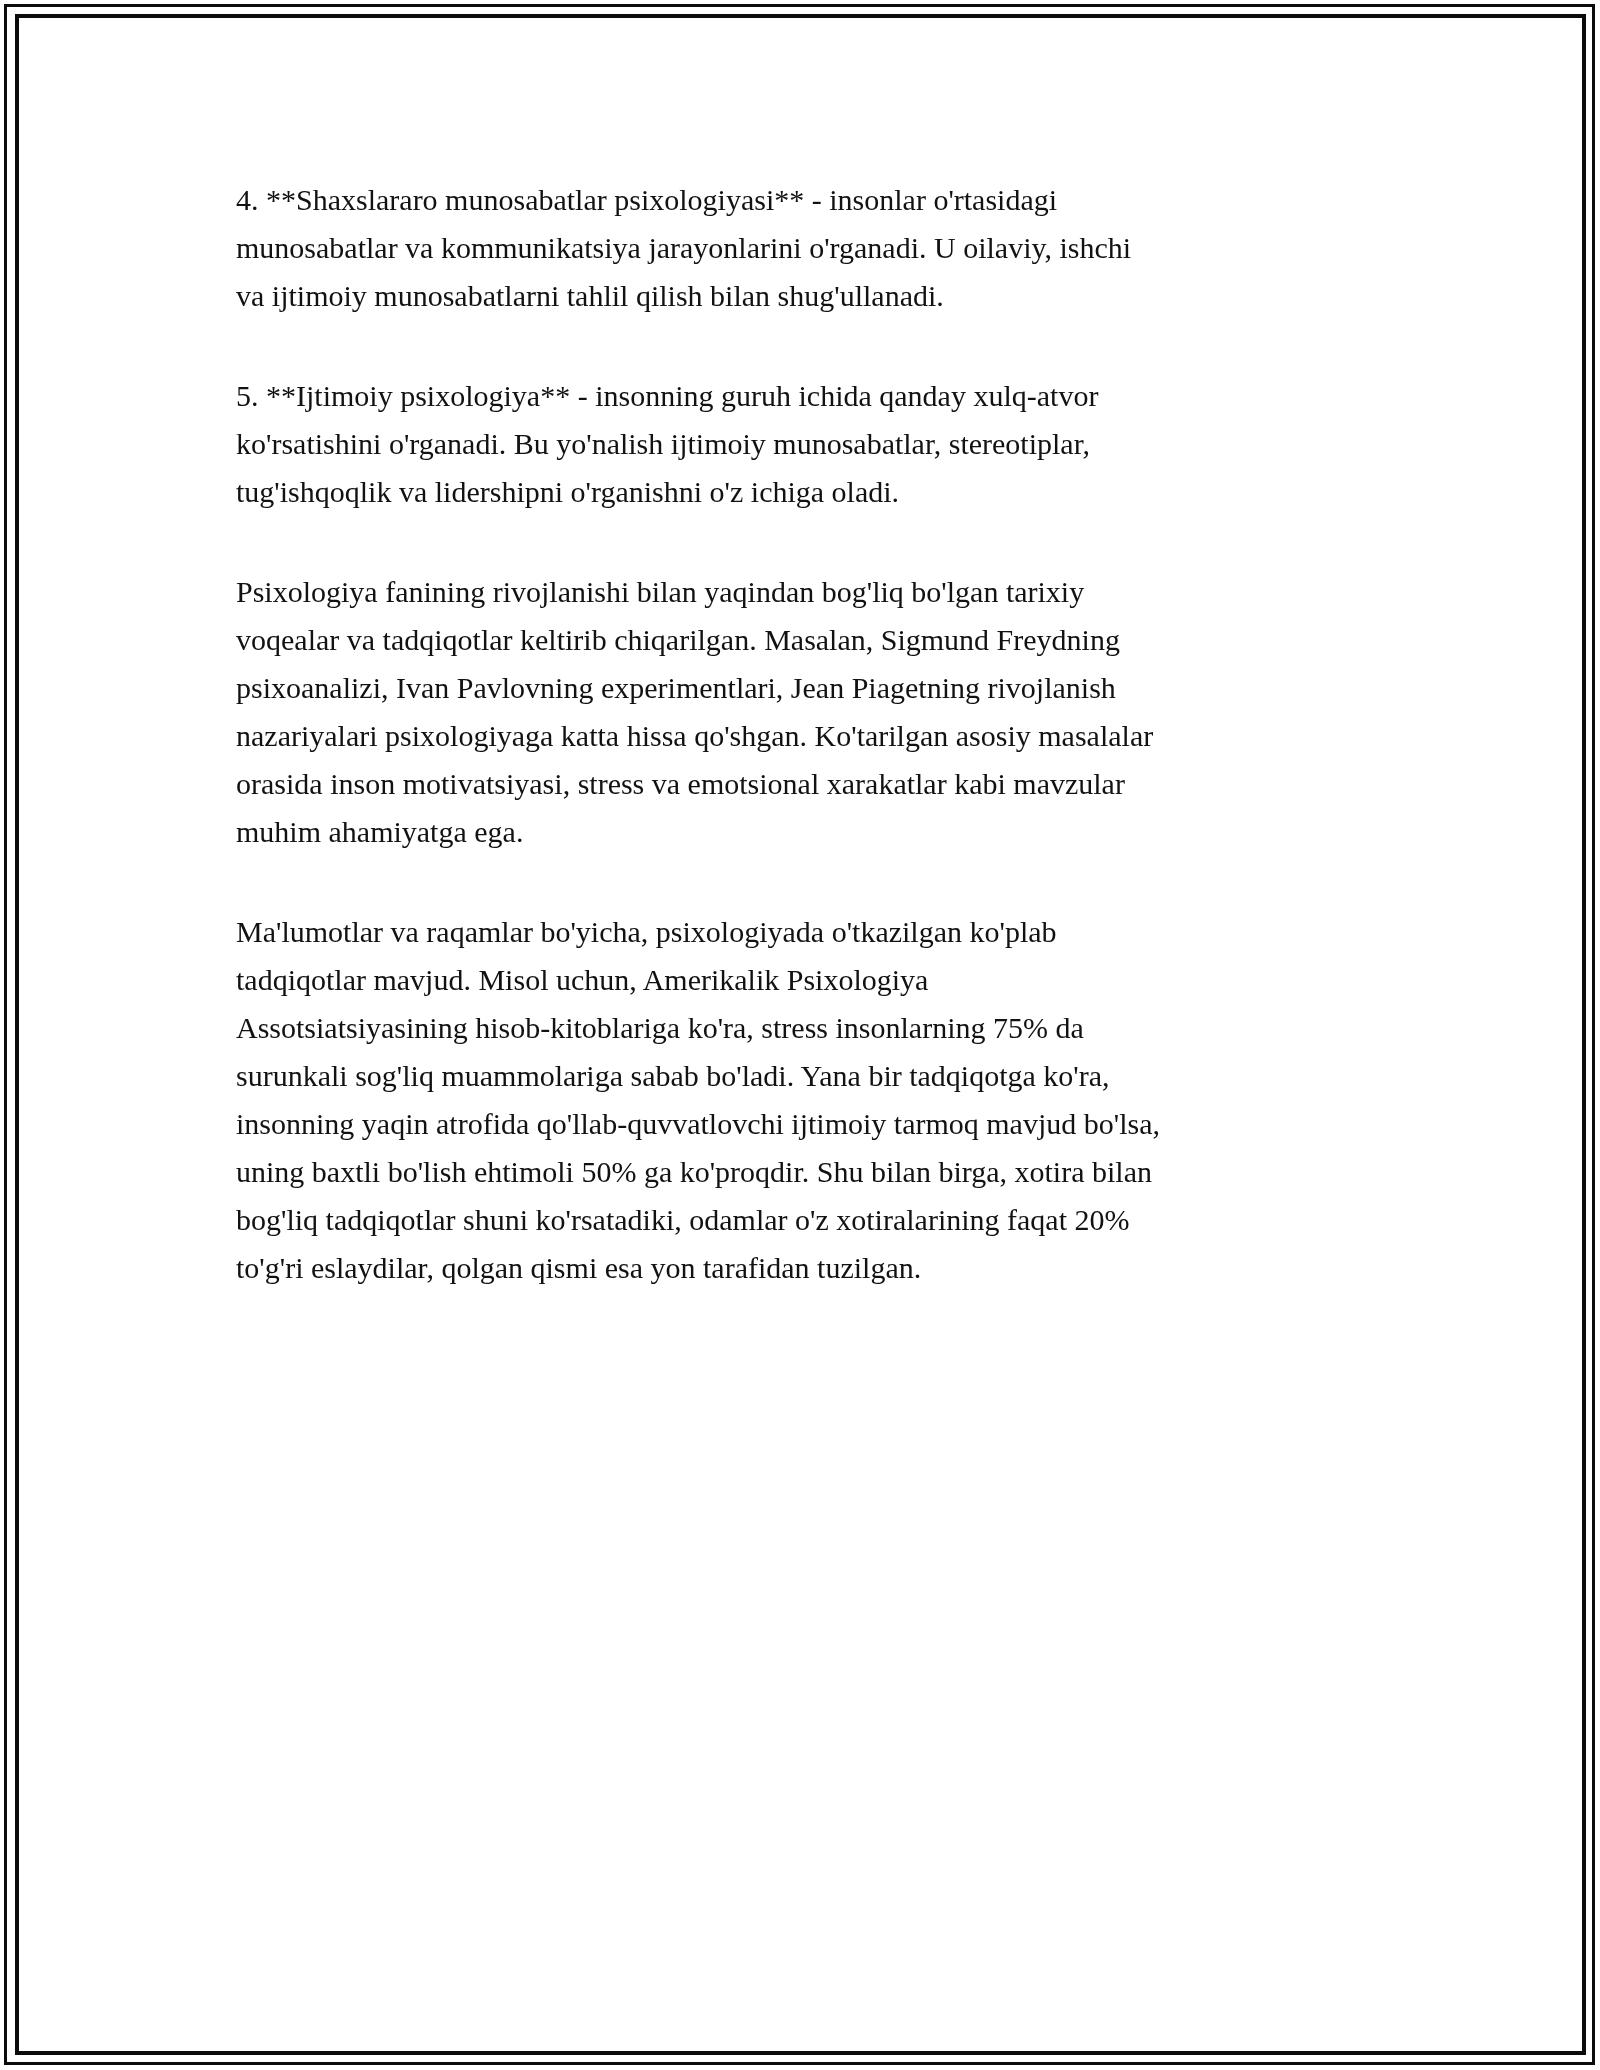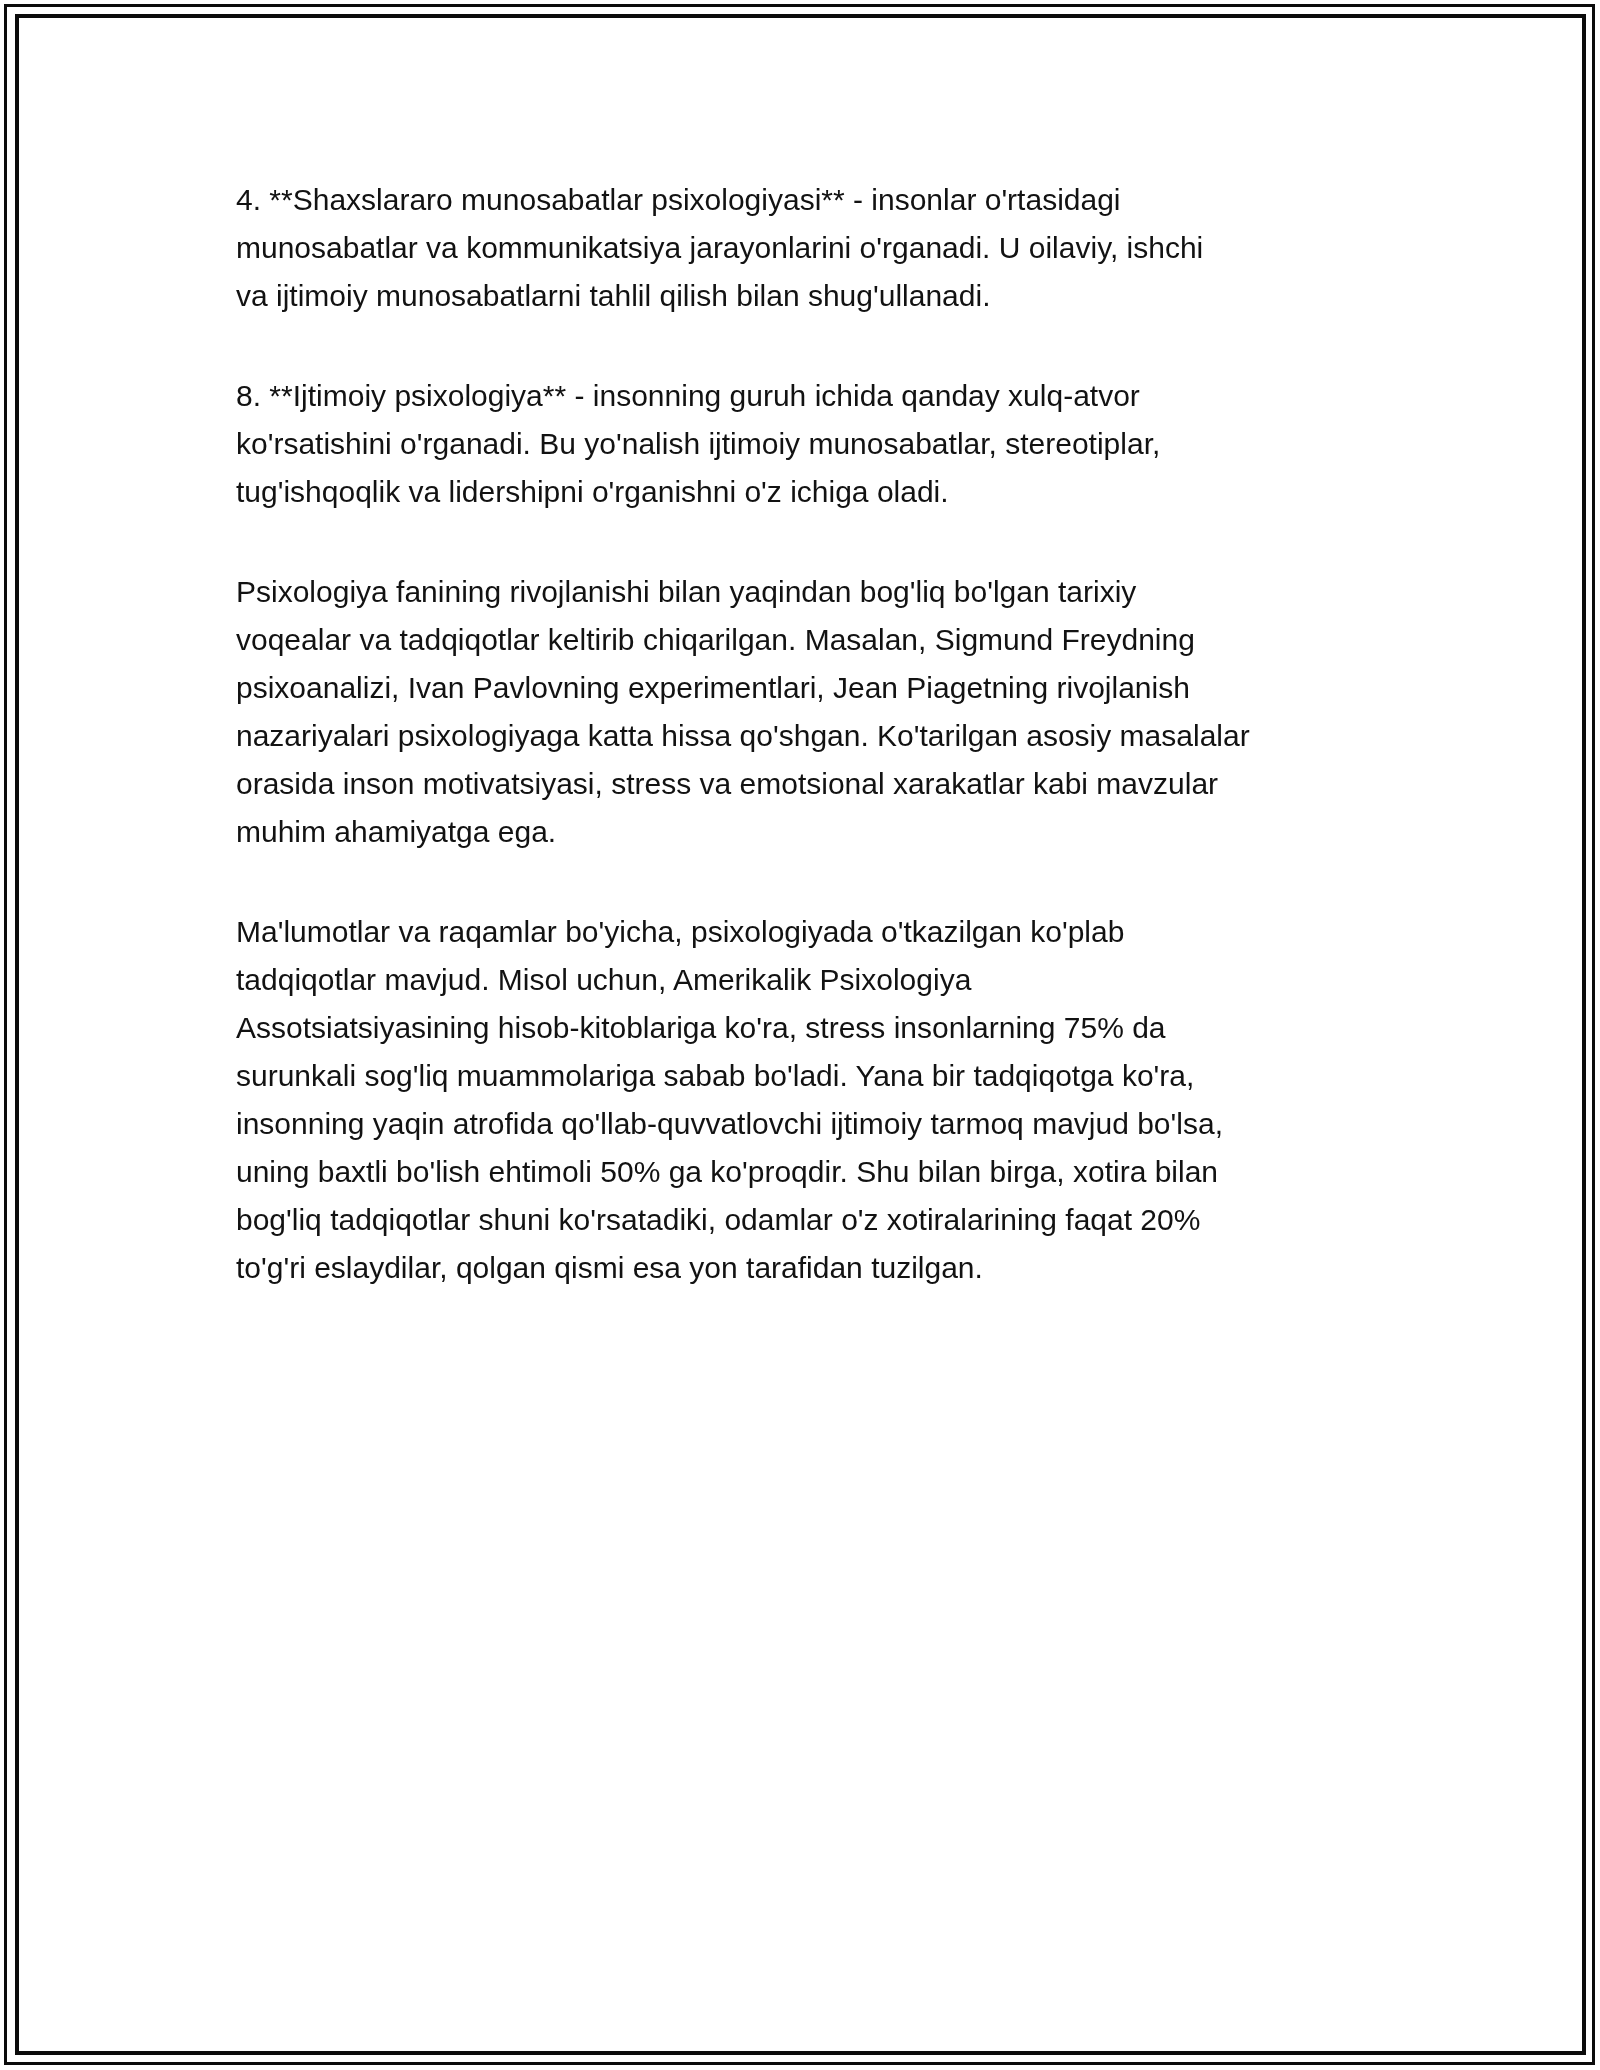--- a/index.html
+++ b/index.html
@@ -30,41 +30,41 @@
     bottom: 15px;
     border: 4px solid #0b0b0b;
     pointer-events: none;
   }
   .content {
     position: absolute;
     left: 236px;
     top: 176px;
     width: 1210px;
     color: #121212;
-    font-family: Liberation Sans, sans-serif;
+    font-family: Liberation Serif, serif;
     font-size: 30px;
     line-height: 48px;
     text-rendering: optimizeLegibility;
   }
   .para {
     margin: 0 0 52px 0;
     white-space: pre-line;
   }
 </style>
 </head>
 <body>
 
 <div class="page">
   <div class="frame-outer"></div>
   <div class="frame-inner"></div>
   <div class="content">
       <p class="para">4. **Shaxslararo munosabatlar psixologiyasi** - insonlar o'rtasidagi
 munosabatlar va kommunikatsiya jarayonlarini o'rganadi. U oilaviy, ishchi
 va ijtimoiy munosabatlarni tahlil qilish bilan shug'ullanadi.</p>
-      <p class="para">8. **Ijtimoiy psixologiya** - insonning guruh ichida qanday xulq-atvor
+      <p class="para">5. **Ijtimoiy psixologiya** - insonning guruh ichida qanday xulq-atvor
 ko'rsatishini o'rganadi. Bu yo'nalish ijtimoiy munosabatlar, stereotiplar,
 tug'ishqoqlik va lidershipni o'rganishni o'z ichiga oladi.</p>
       <p class="para">Psixologiya fanining rivojlanishi bilan yaqindan bog'liq bo'lgan tarixiy
 voqealar va tadqiqotlar keltirib chiqarilgan. Masalan, Sigmund Freydning
 psixoanalizi, Ivan Pavlovning experimentlari, Jean Piagetning rivojlanish
 nazariyalari psixologiyaga katta hissa qo'shgan. Ko'tarilgan asosiy masalalar
 orasida inson motivatsiyasi, stress va emotsional xarakatlar kabi mavzular
 muhim ahamiyatga ega.</p>
       <p class="para">Ma'lumotlar va raqamlar bo'yicha, psixologiyada o'tkazilgan ko'plab
 tadqiqotlar mavjud. Misol uchun, Amerikalik Psixologiya

